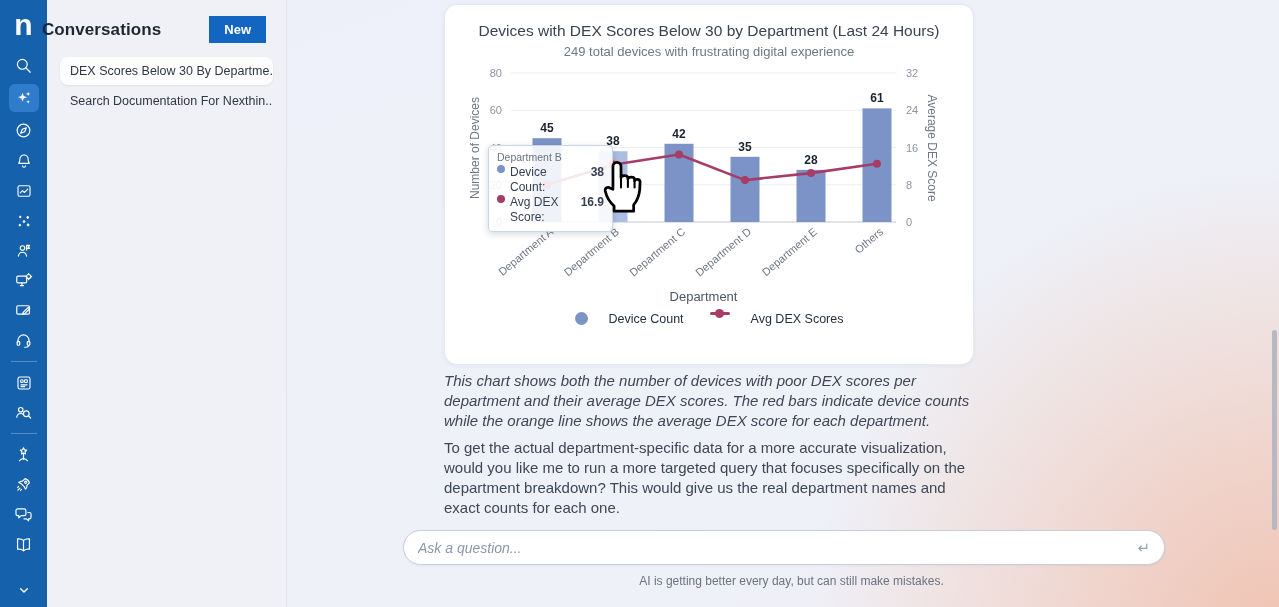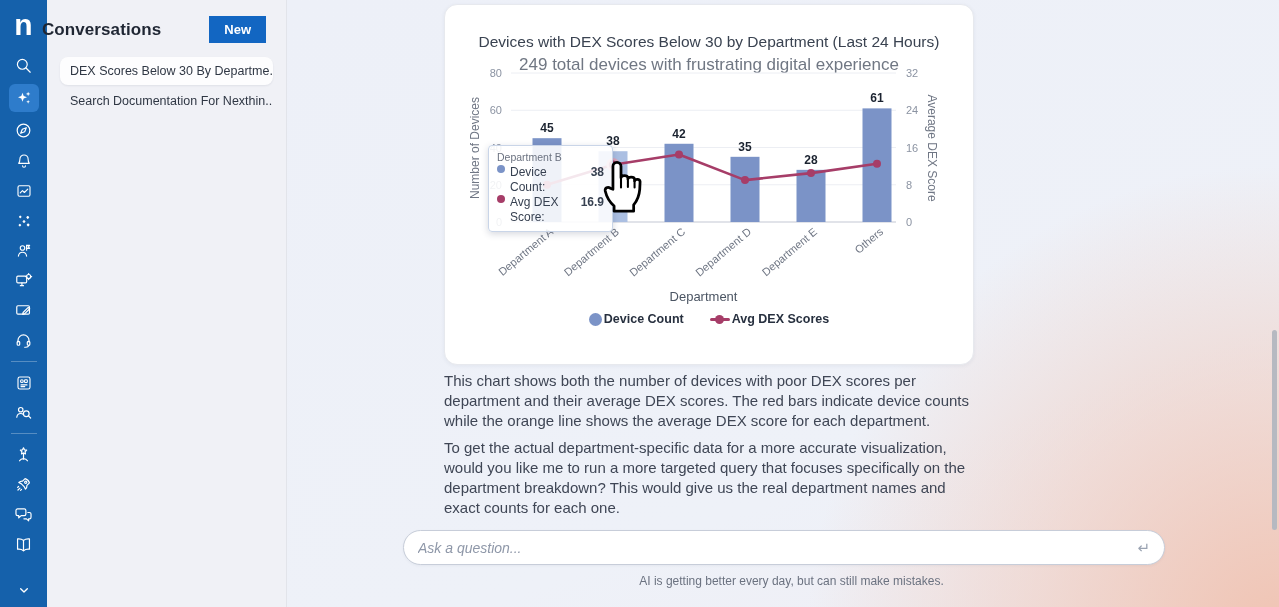--- a/index.html
+++ b/index.html
@@ -37,45 +37,45 @@
 
   
   .main { position:absolute; left:287px; top:0; width:992px; height:607px;
     background:
       radial-gradient(circle at 100% 105%, var(--peach,#f0c3b2) 0%, rgba(240,195,178,0) 40%),
       linear-gradient(160deg,#edf0f8 0%, #eef1f8 70%, #f0eef4 100%); }
 
   .chart-card { position:absolute; left:157px; top:4px; width:530px; height:361px;
     background:#fff; border:1px solid #e7e9ee; border-radius:13px;
     box-shadow:0 1px 4px rgba(40,50,80,.06); }
-  .chart-title { text-align:center; margin-top:28px; font-size:15.5px; color:#3a4351; }
-  .chart-subtitle { text-align:center; margin-top:4px; font-size:17px; color:#707783; }
+  .chart-title { text-align:center; margin-top:17px; font-size:15.5px; color:#3a4351; }
+  .chart-subtitle { text-align:center; margin-top:4px; font-size:13px; color:#707783; }
   #chart-svg { position:absolute; left:0; top:58px; }
   .legend { position:absolute; left:0; right:0; top:307px; display:flex; justify-content:center;
     gap:26px; align-items:center; }
-  .legend-entry { display:flex; align-items:center; gap:2px; font-size:12.5px; font-weight:700; color:#27303f; }
+  .legend-entry { display:flex; align-items:flex-start; gap:21px; font-size:12.5px; font-weight:400; color:#27303f; }
   .legend-dot { width:13px; height:13px; border-radius:50%; background:var(--bar_blue,#7b93c7); }
   .legend-line { width:20px; height:3px; background:var(--line_maroon,#a63d68); position:relative; border-radius:2px; }
   .legend-line::after { content:""; position:absolute; left:5px; top:-3px; width:9px; height:9px;
     border-radius:50%; background:var(--line_maroon,#a63d68); }
 
   .chart-tooltip { position:absolute; left:43px; top:140px; width:125px;
     background:rgba(255,255,255,.88); border:1px solid #c9d5e8; border-radius:4px;
     box-shadow:0 2px 7px rgba(30,40,70,.18); padding:5px 8px 6px 8px; z-index:5; }
   .tt-title { font-size:10.5px; color:#6b7280; margin-bottom:2px; }
   .tt-row { display:flex; align-items:flex-start; gap:5px; font-size:12px; color:#374151; line-height:15px; }
   .tt-dot { width:8px; height:8px; border-radius:50%; flex:0 0 auto; }
   .tt-dot.blue { background:var(--bar_blue,#7b93c7); }
   .tt-dot.maroon { background:var(--line_maroon,#a63d68); }
   .tt-val { font-weight:700; margin-left:3px; }
 
   .cursor { position:absolute; left:153px; top:153px; width:46px; height:58px; z-index:6; }
 
   .para { position:absolute; left:157px; width:530px; font-size:15px; line-height:20px; color:#3f4655; }
-  .para1 { top:371px; }
+  .para1 { top:371px;font-style:italic; }
   .para2 { top:438px; }
 
   .askbar { position:absolute; left:116px; top:530px; width:762px; height:35px;
     background:#fff; border:1px solid #c7cdd9; border-radius:18px;
     display:flex; align-items:center; padding:16px 14px; box-shadow:0 1px 3px rgba(40,50,80,.05); }
   .askbar input { flex:1; border:none; outline:none; background:transparent;
     font-family:inherit; font-size:14px; font-style:italic; color:#3c4454; }
   .askbar input::placeholder { color:#8e97a8; font-style:italic; }
   .enter-key { color:#9aa3b2; font-size:15px; cursor:pointer; line-height:1; }
 

